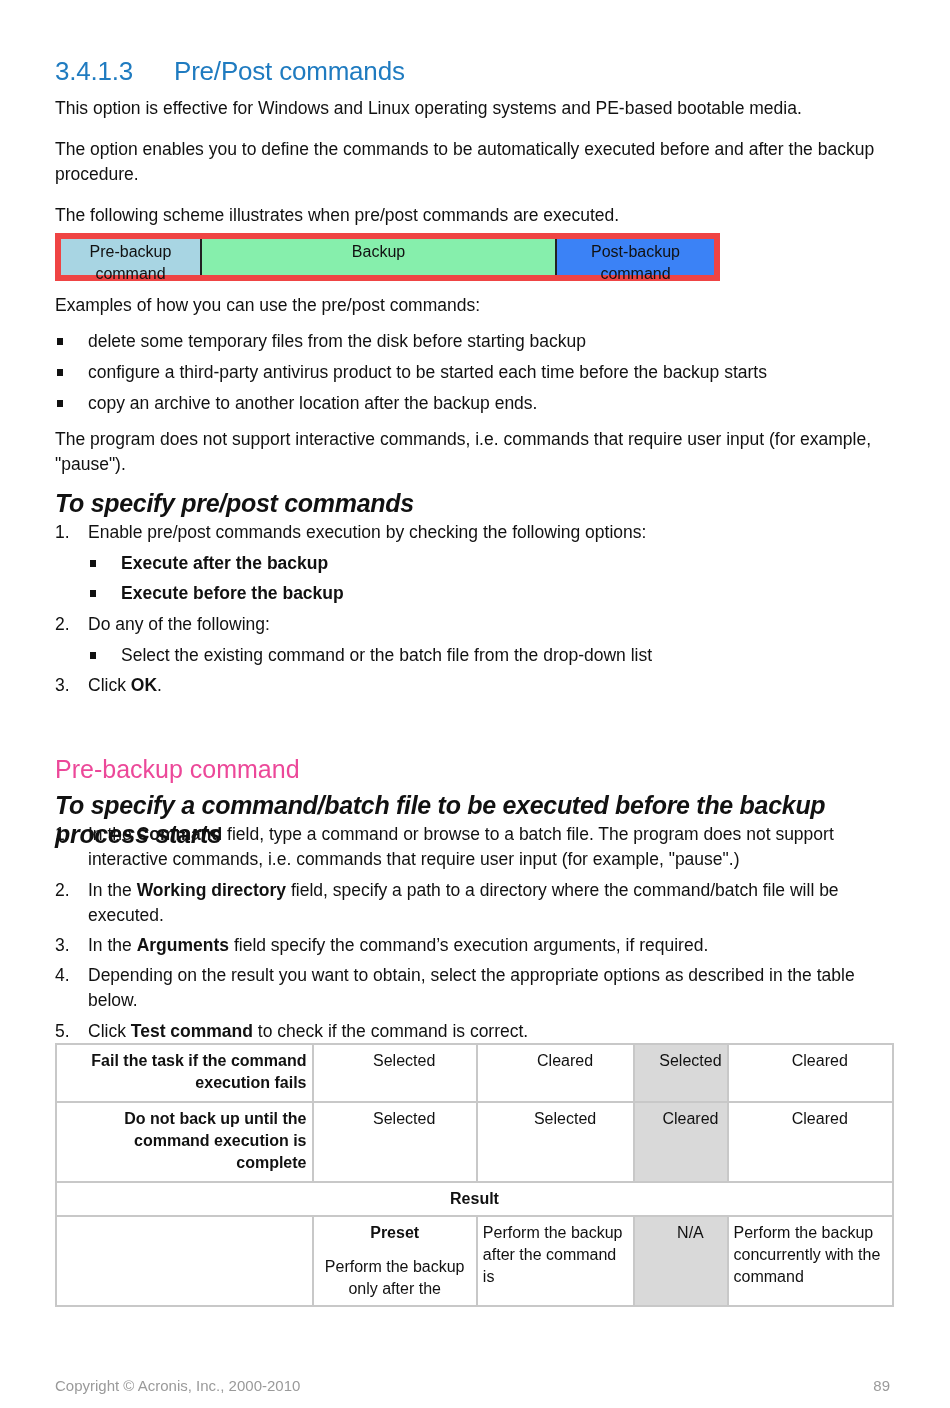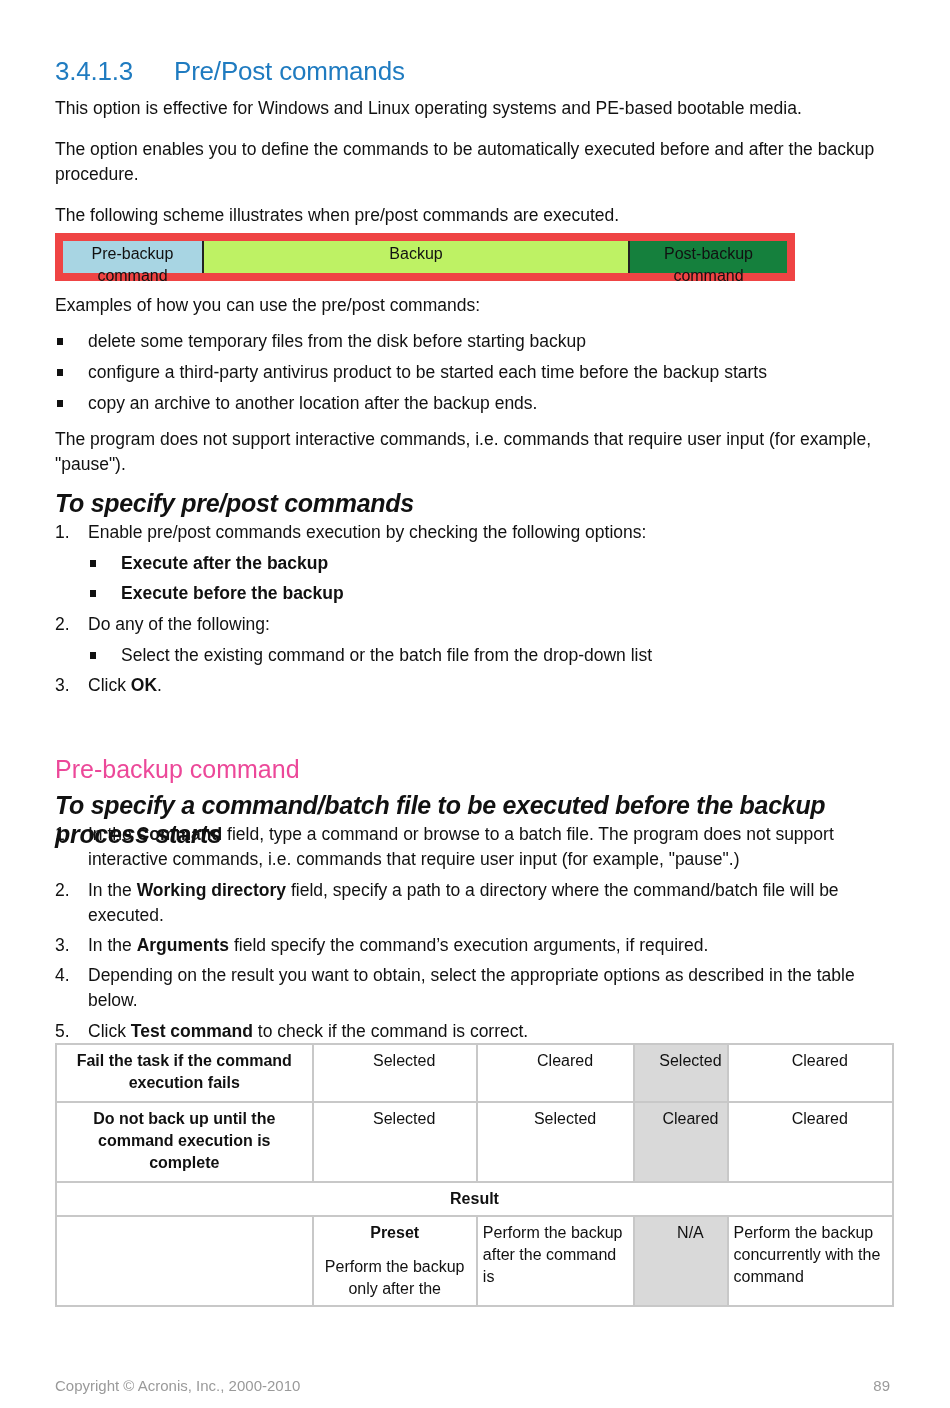--- a/index.html
+++ b/index.html
@@ -8,45 +8,45 @@
     font-family: "Liberation Sans", sans-serif; color: #111; font-size: 17.5px;
   }
   .page { position: absolute; left: 55px; top: 0; width: 840px; }
   .h3 {
     position: absolute; top: 56px; left: 0; color: #1f7bc0;
     font-size: 26px; letter-spacing: -0.2px; white-space: nowrap;
   }
   .h3 .num { display: inline-block; width: 119px; }
   .p { position: absolute; left: 0; width: 840px; line-height: 25px; }
   .diagram {
-    position: absolute; top: 233px; left: 0; width: 740px; height: 48px;
-    display: flex; border: 8px solid #ef4444; box-sizing: border-box;
+    position: absolute; top: 233px; left: 0; width: 665px; height: 48px;
+    display: flex; border: 6px solid #ef4444; box-sizing: border-box;
   }
   .diagram .seg { box-sizing: border-box; text-align: center; font-size: 16px; line-height: 22px; padding-top: 2px; }
   .seg.pre { width: 141px; background: #a8d5e3; border-right: 2px solid #222; }
-  .seg.mid { flex: 1; background: #bef264; border-right: 2px solid #222; }
-  .seg.post { width: 157px; background: #15803d; }
+  .seg.mid { flex: 1; background: #86efac; border-right: 2px solid #222; }
+  .seg.post { width: 157px; background: #3b82f6; }
   .bullets { position: absolute; left: 0; width: 840px; list-style: none; margin: 0; padding: 0; }
   .bullets li { position: relative; padding-left: 33px; height: 31px; line-height: 25px; }
   .bullets li .sq { position: absolute; left: 2px; top: 9px; width: 6px; height: 7px; background: #111; }
   .subhead { position: absolute; left: 0; font-weight: bold; font-style: italic; font-size: 25px; letter-spacing: -0.3px; }
   .ol { position: absolute; left: 0; width: 840px; }
   .ol .item { position: relative; padding-left: 33px; line-height: 25px; }
   .ol .item .n { position: absolute; left: 0; top: 0; }
   .sub-bullets { list-style: none; margin: 0; padding: 0; }
   .sub-bullets li { position: relative; padding-left: 66px; line-height: 25px; }
   .sub-bullets li .sq { position: absolute; left: 35px; top: 9px; width: 6px; height: 7px; background: #111; }
   b { font-weight: bold; }
   .h4 { position: absolute; left: 0; top: 755px; color: #ec4899; font-size: 25px; }
   table.opt {
     position: absolute; top: 1043px; left: 0; width: 839px; border-collapse: collapse;
     font-size: 16px; line-height: 22px;
   }
   table.opt td { border: 2px solid #c8c8c8; vertical-align: top; padding: 5px 5px; }
-  table.opt .lbl { font-weight: bold; text-align: center; width: 246px; }
+  table.opt .lbl { font-weight: bold; text-align: right; width: 246px; }
   table.opt .c { text-align: center; padding-left: 24px; }
   table.opt .shade { background: #d9d9d9; }
   table.opt .hdr { font-weight: bold; text-align: center; height: 22px; }
   table.opt .res p { margin: 0 0 12px 0; text-align: center; }
   .footer { position: absolute; top: 1377px; left: 55px; width: 835px; color: #9a9a9a; font-size: 15px; }
   .footer .pg { position: absolute; right: 0; top: 0; }
 </style>
 </head>
 <body>
 

